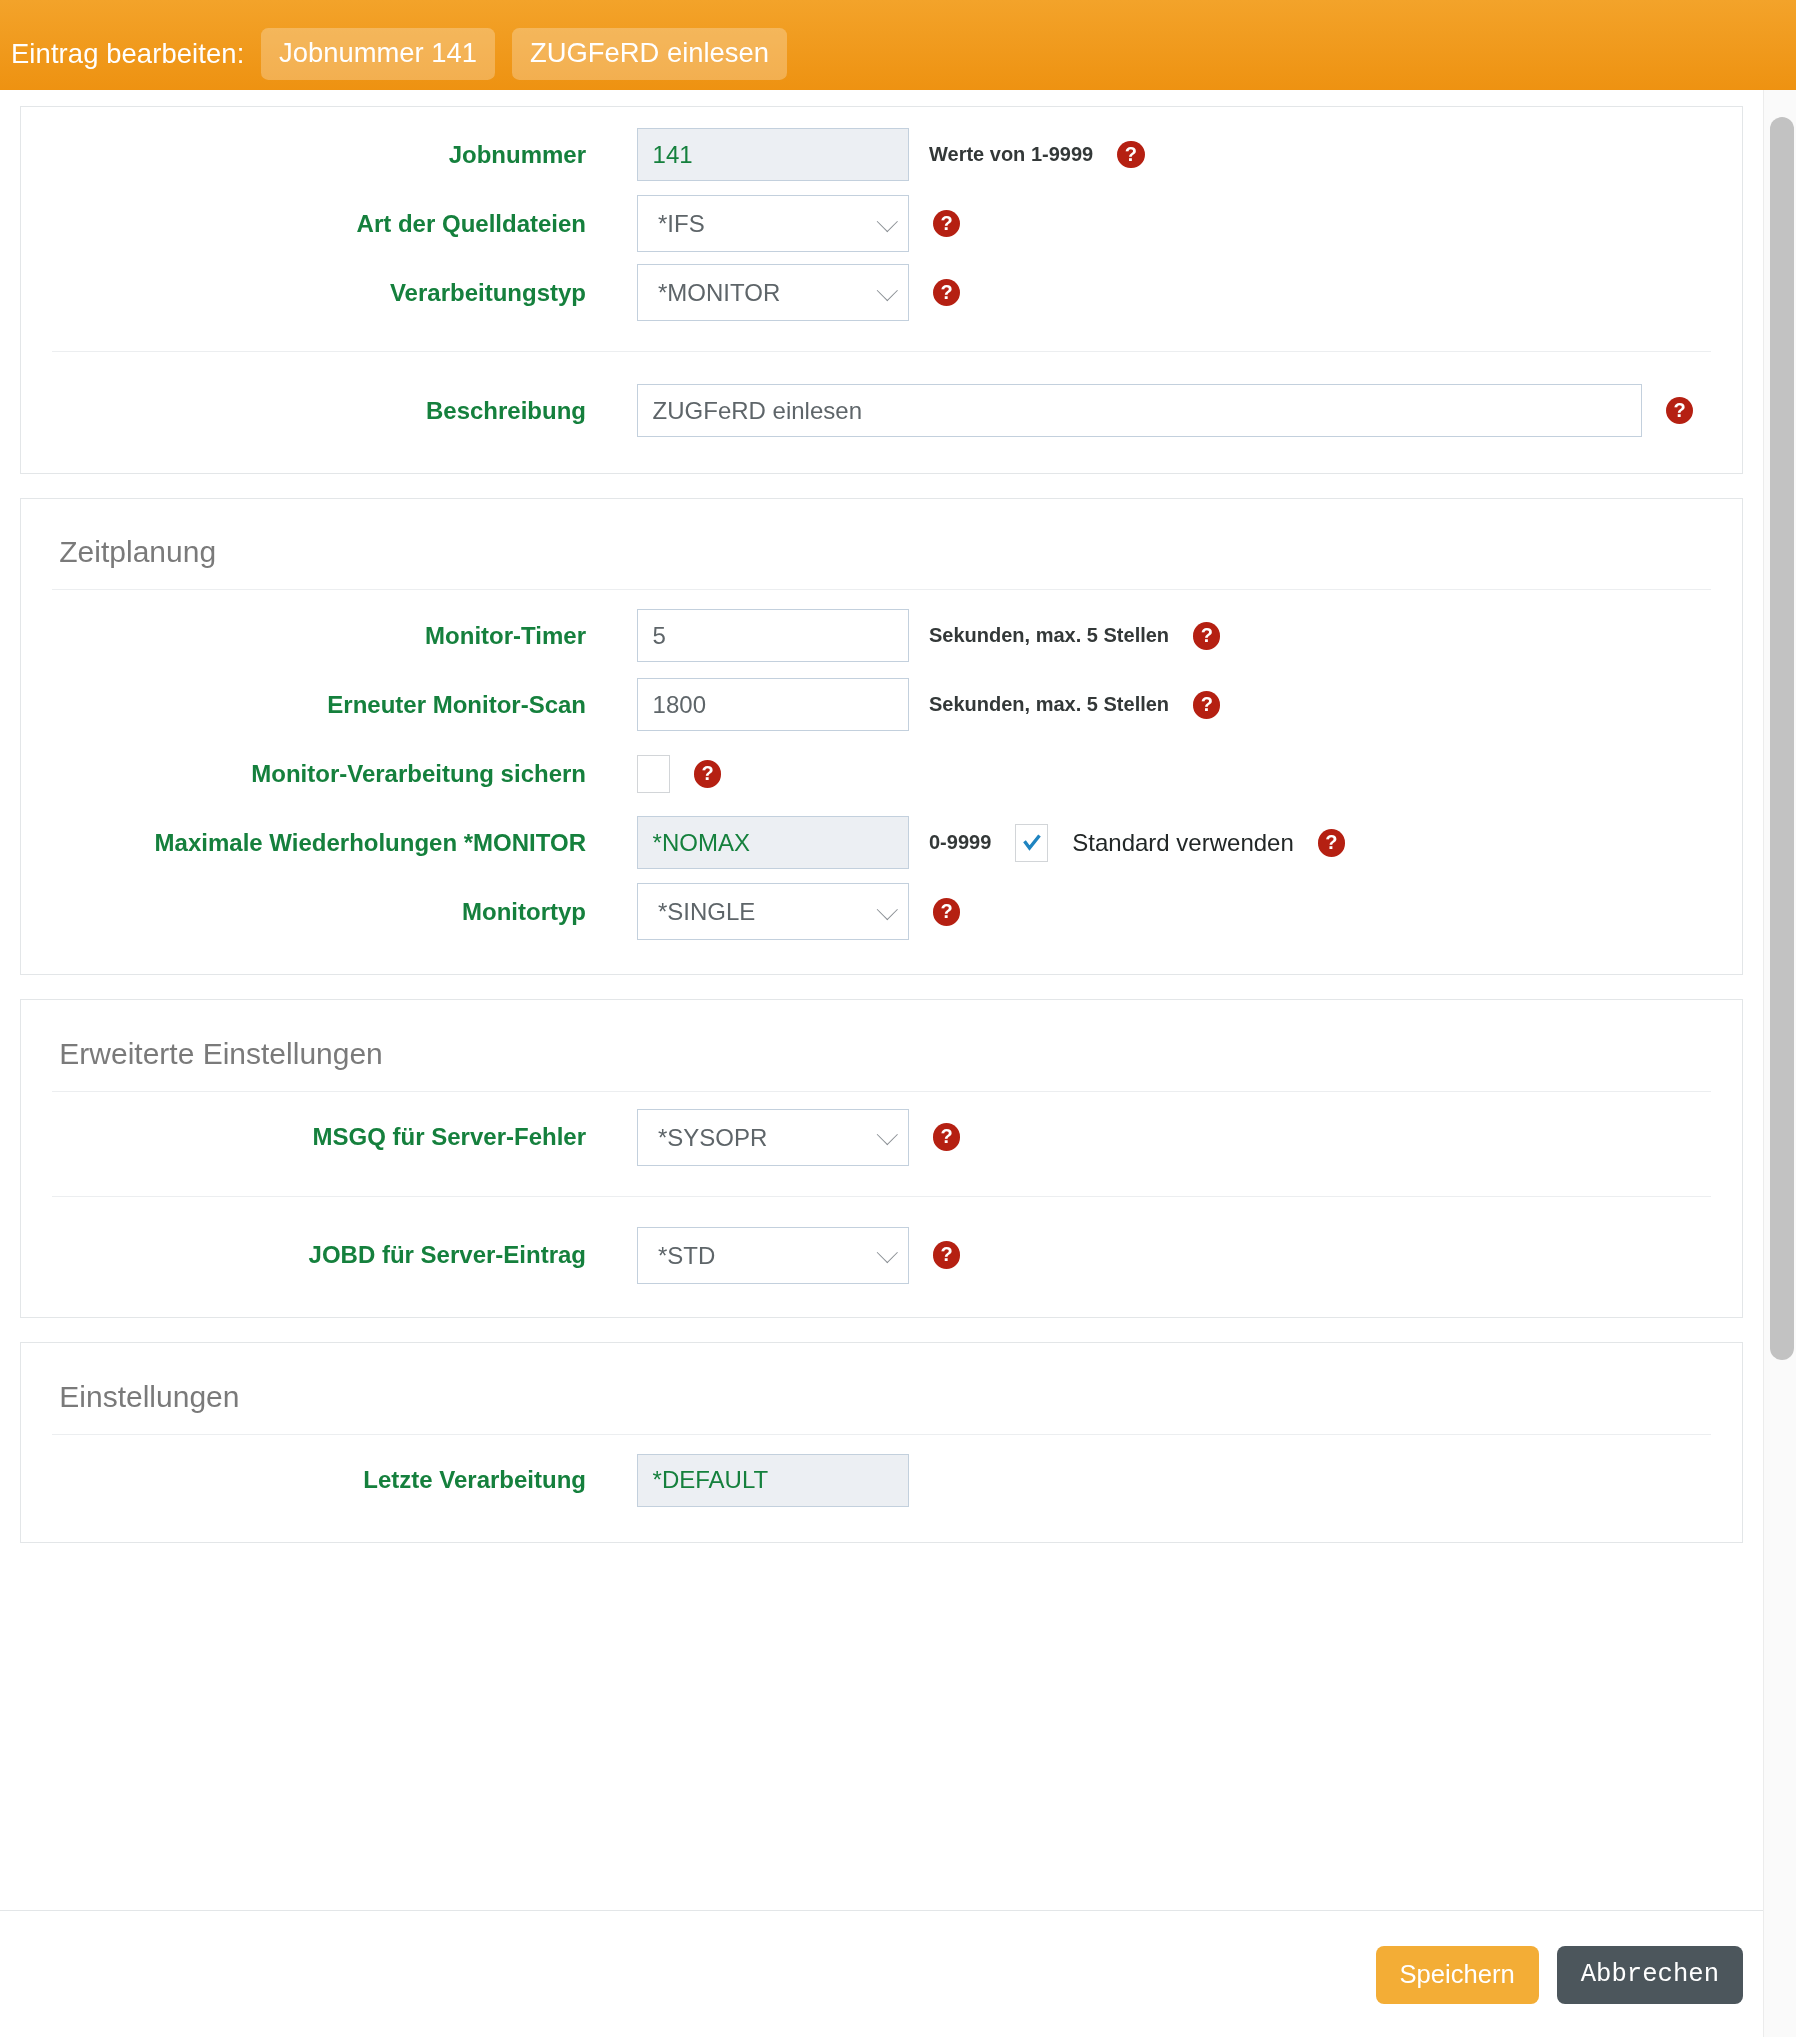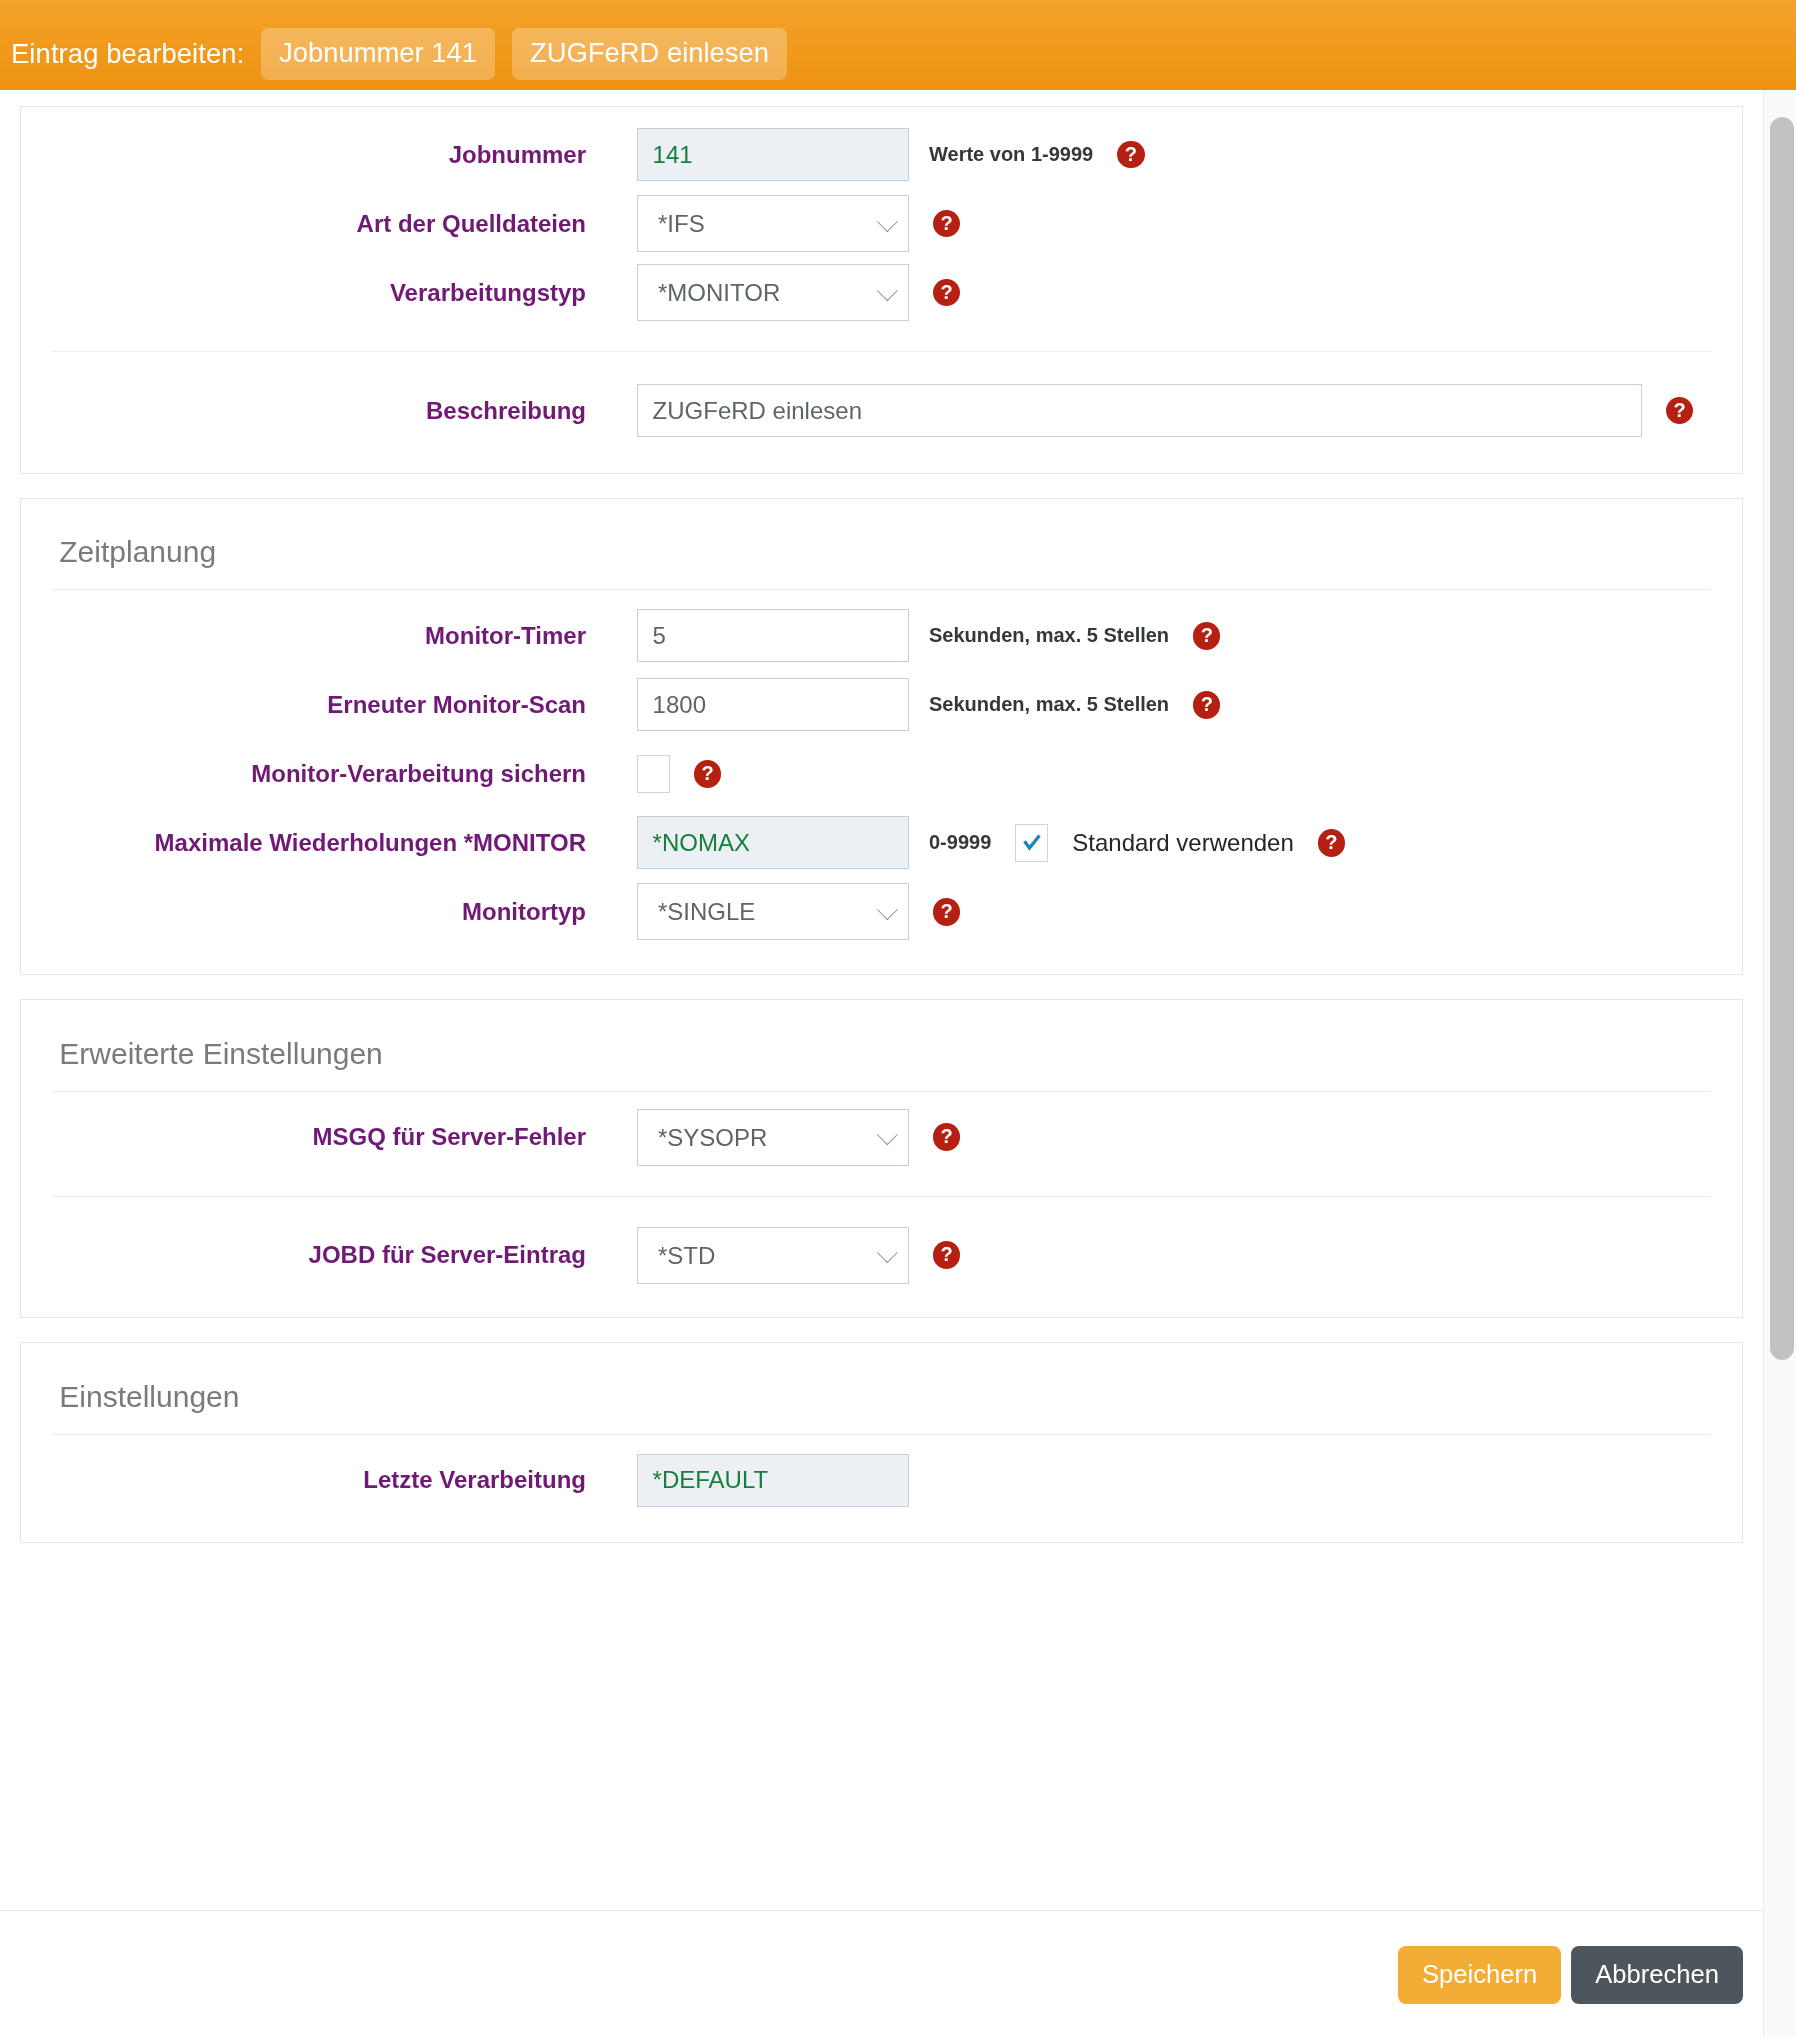--- a/index.html
+++ b/index.html
@@ -84,21 +84,21 @@
     display: flex;
     align-items: center;
     min-height: 69px;
   }
   .row-label {
     width: 585px;
     text-align: right;
     padding-right: 51px;
     font-size: 24px;
     font-weight: 700;
-    color: #701a75;
+    color: #15803d;
     line-height: 1.25;
   }
   .row-field {
     display: flex;
     align-items: center;
   }
 
   
   .txt {
     height: 53px;
@@ -209,21 +209,21 @@
     height: 58px;
     font-size: 25.6px;
     color: #ffffff;
     border: none;
     padding: 0 24px;
     font-family: "Liberation Sans", sans-serif;
     cursor: pointer;
     border-radius: 8px;
   }
   .btn-save   { background: #f3ad36; }
-  .btn-cancel { background: #4c565c; margin-left: 10px; }
+  .btn-cancel { background: #4c565c; margin-left: 18px; font-family: Liberation Mono, monospace; }
 
   
   .scrollbar {
     position: absolute;
     top: 90px; right: 0;
     width: 33px;
     height: 1948px;
     background: #fafafa;
     border-left: 0.9px solid #ececec;
     z-index: 6;

